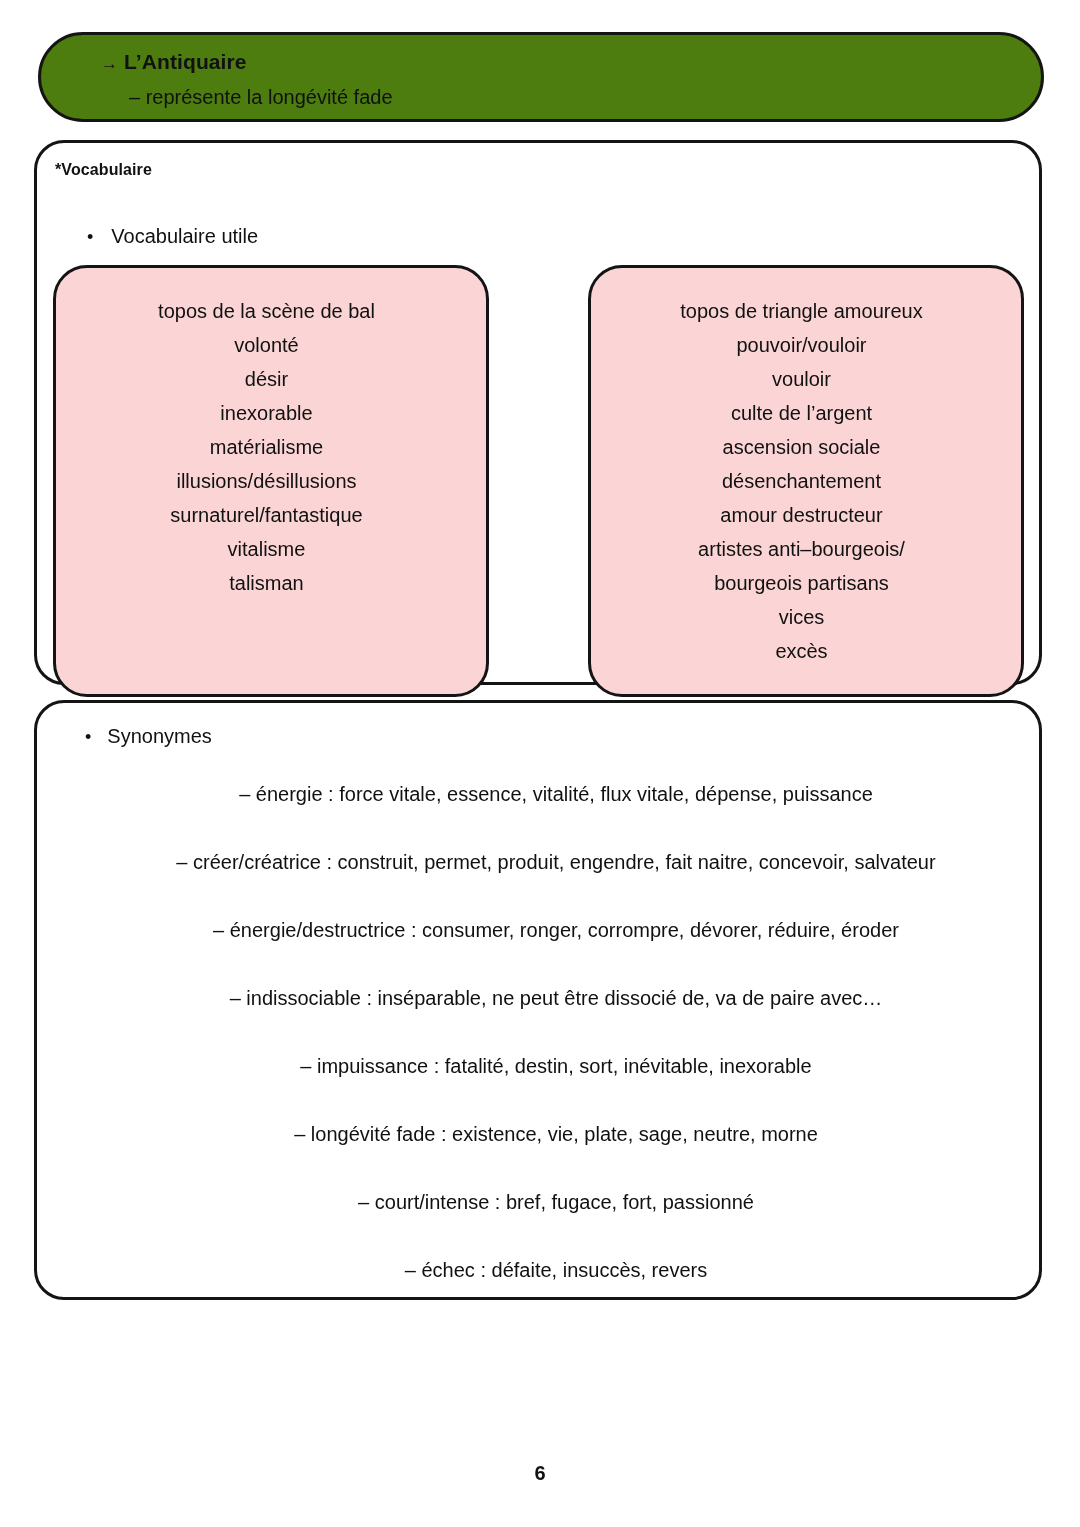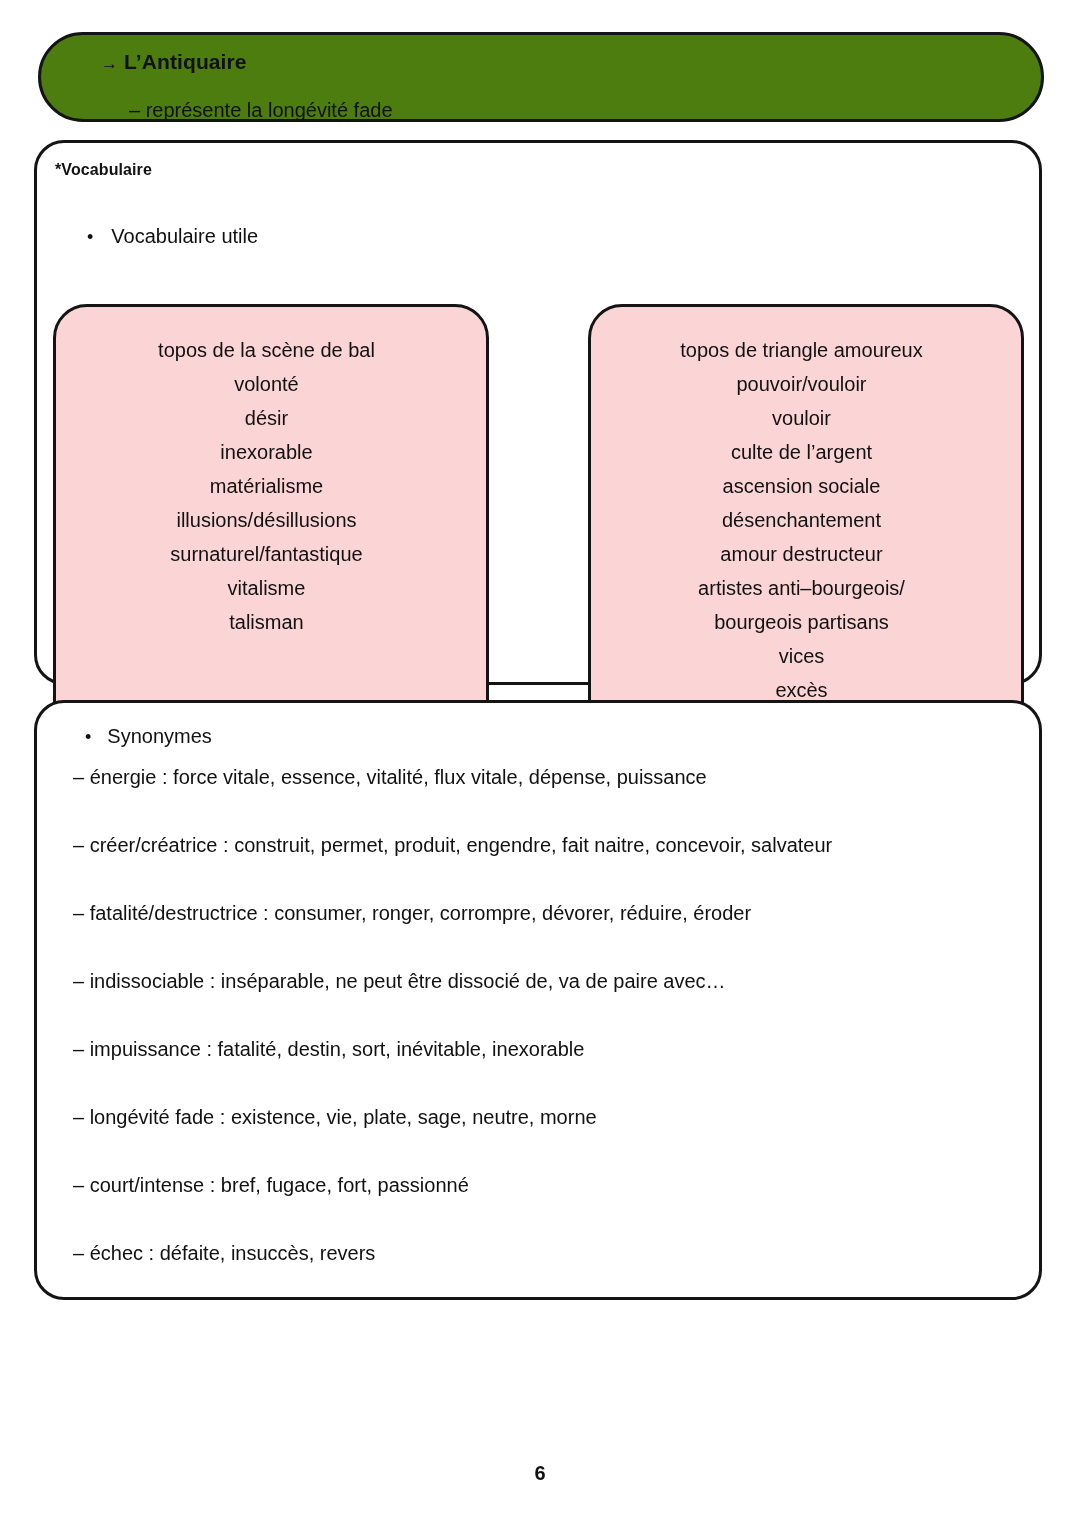--- a/index.html
+++ b/index.html
@@ -36,21 +36,21 @@
   }
   .antiquaire-line-1 {
     font-size: 21px;
     font-weight: bold;
     letter-spacing: .1px;
     white-space: nowrap;
   }
   .antiquaire-line-1 .arrow { font-weight: normal; font-size: 17px; }
   .antiquaire-line-2 {
     font-size: 20px;
-    margin-top: 25px;
+    margin-top: 12px;
     padding-left: 28px;
     white-space: nowrap;
   }
 
   
   #vocabulaire-box {
     left: 34px;
     top: 140px;
     width: 1008px;
     height: 545px;
@@ -85,21 +85,20 @@
     justify-content: center;
     gap: 99px;
   }
   .pink-card {
     width: 436px;
     background: #fbd5d5;
     border: 3px solid #141414;
     border-radius: 34px;
     padding: 26px 10px 26px 2px;
     text-align: center;
-    margin-top: 39px;
   }
   .pink-card .word {
     font-size: 20px;
     line-height: 34px;
     white-space: nowrap;
   }
 
   
   #synonymes-box {
     left: 34px;
@@ -111,22 +110,23 @@
   }
   #syn-bullet-row {
     display: flex;
     align-items: baseline;
     gap: 16px;
     font-size: 20px;
     padding-left: 30px;
     margin-top: 8px;
   }
   .syn-list {
-    margin-top: 17px;
+    margin-top: 34px;
     padding-left: 18px;
+    text-align: center;
   }
   .syn-line {
     font-size: 20px;
     line-height: 1.2;
     margin-bottom: 44px;
     white-space: nowrap;
   }
 
   
   #page-number {
@@ -193,21 +193,21 @@
 <div class="note-box" id="synonymes-box">
 
   <div id="syn-bullet-row">
     <span class="bullet-dot">•</span>
     <span>Synonymes</span>
   </div>
 
   <div class="syn-list">
     <div class="syn-line">– énergie : force vitale, essence, vitalité, flux vitale, dépense, puissance</div>
     <div class="syn-line">– créer/créatrice : construit, permet, produit, engendre, fait naitre, concevoir, salvateur</div>
-    <div class="syn-line">– fatalité/destructrice : consumer, ronger, corrompre, dévorer, réduire, éroder</div>
+    <div class="syn-line">– énergie/destructrice : consumer, ronger, corrompre, dévorer, réduire, éroder</div>
     <div class="syn-line">– indissociable : inséparable, ne peut être dissocié de, va de paire avec…</div>
     <div class="syn-line">– impuissance : fatalité, destin, sort, inévitable, inexorable</div>
     <div class="syn-line">– longévité fade : existence, vie, plate, sage, neutre, morne</div>
     <div class="syn-line">– court/intense : bref, fugace, fort, passionné</div>
     <div class="syn-line">– échec : défaite, insuccès, revers</div>
   </div>
 </div>
 
 <div id="page-number">6</div>
 

